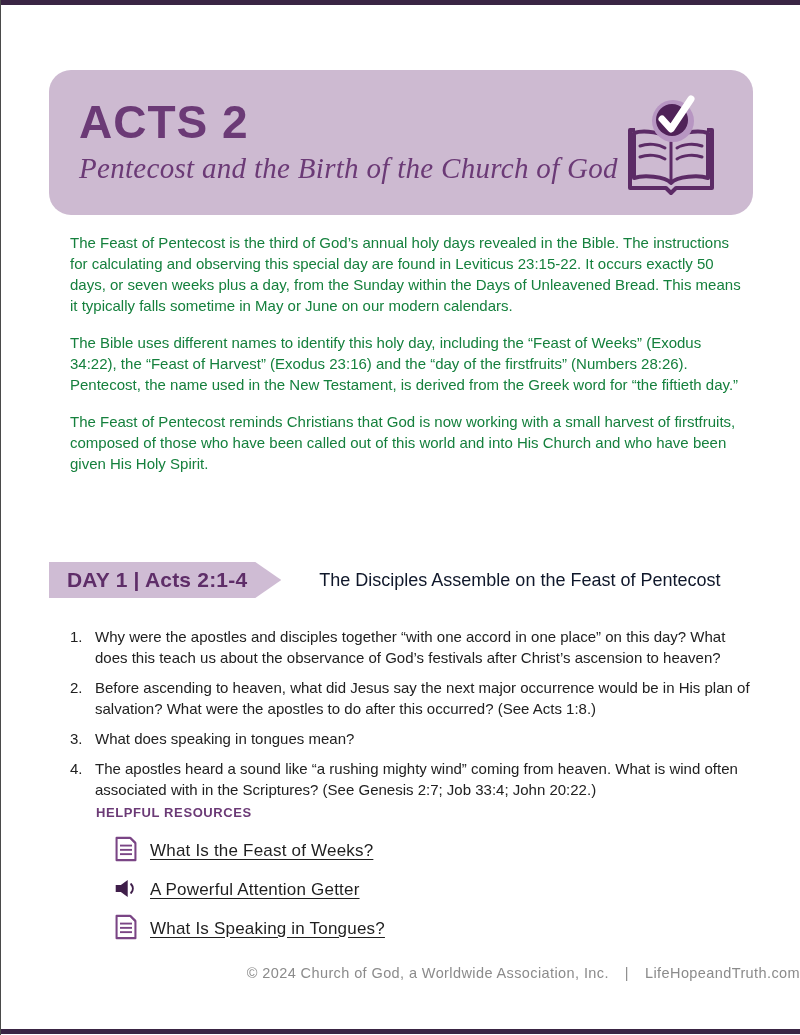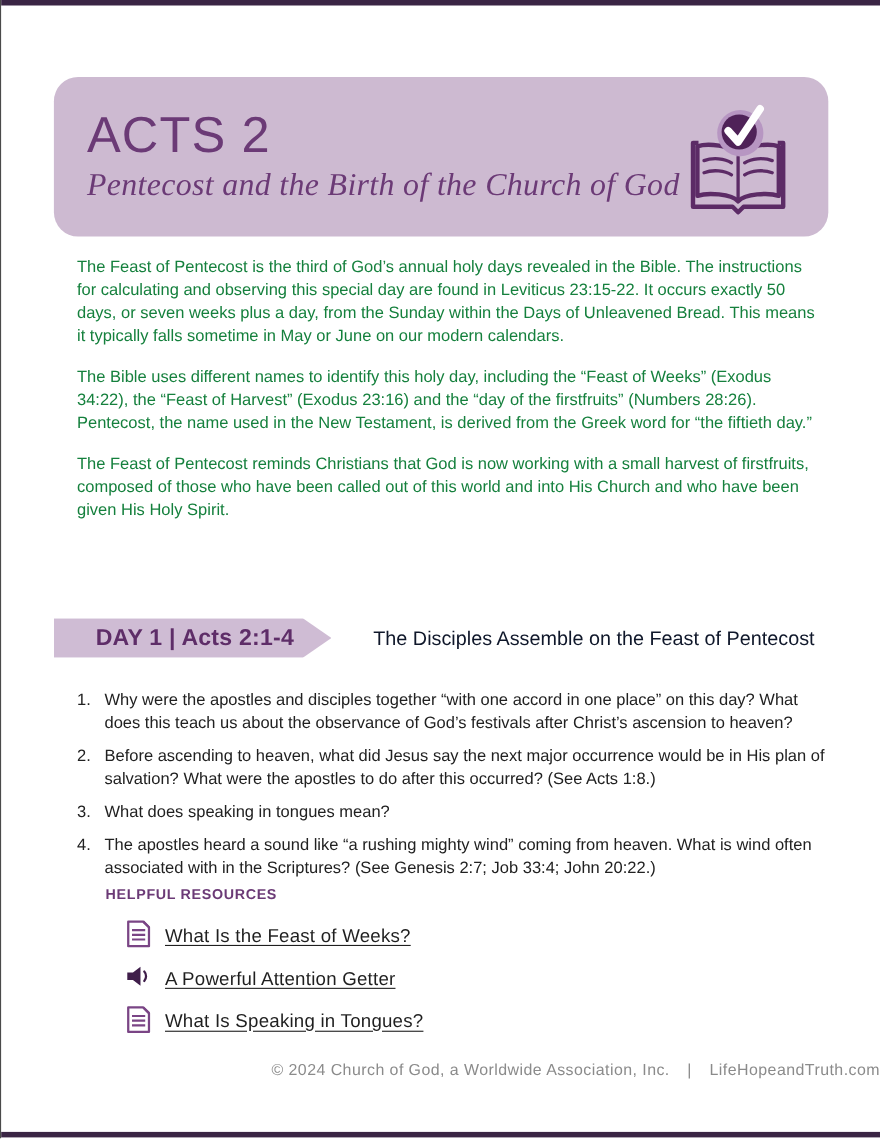--- a/index.html
+++ b/index.html
@@ -32,21 +32,21 @@
     left: 48px;
     top: 70px;
     width: 704px;
     height: 145px;
     background: #cdbad1;
     border-radius: 22px;
     padding: 28px 0 0 30px;
   }
   .header-title {
     font-size: 46px;
-    font-weight: normal;
+    font-weight: bold;
     letter-spacing: 1px;
     color: #6b3a76;
     line-height: 1.05;
   }
   .header-subtitle {
     font-family: "Liberation Serif", "DejaVu Serif", serif;
     font-style: italic;
     font-size: 29px;
     color: #6b3a76;
     margin-top: 6px;
@@ -78,21 +78,21 @@
   .day-row {
     position: absolute;
     left: 48px;
     top: 562px;
     display: flex;
     align-items: center;
   }
   .day-banner {
     background: #cfbcd4;
     height: 36px;
-    padding: 0 34px 0 38px;
+    padding: 0 34px 0 18px;
     display: flex;
     align-items: center;
     clip-path: polygon(0 0, calc(100% - 26px) 0, 100% 50%, calc(100% - 26px) 100%, 0 100%);
     font-size: 21px;
     font-weight: bold;
     color: #5e2d68;
     letter-spacing: .2px;
     white-space: nowrap;
   }
   .day-title {

